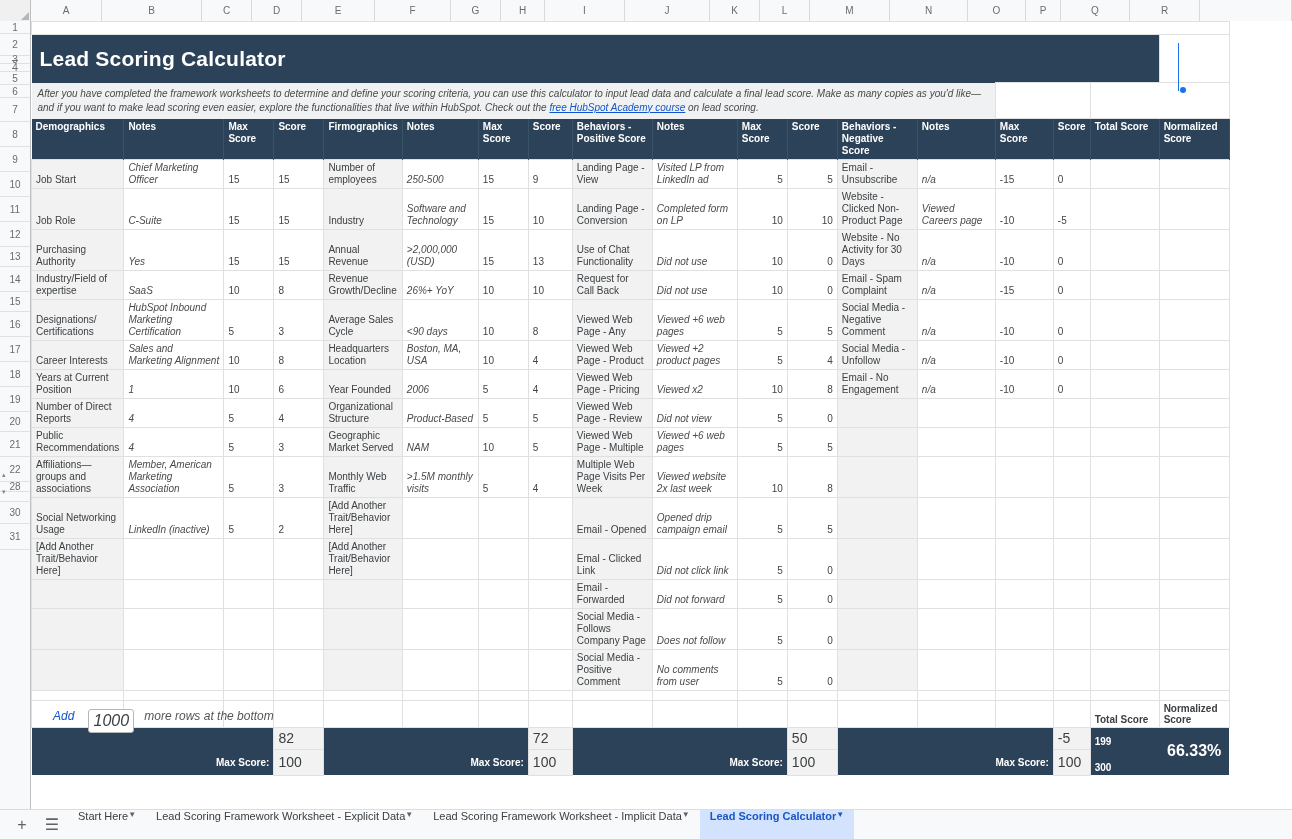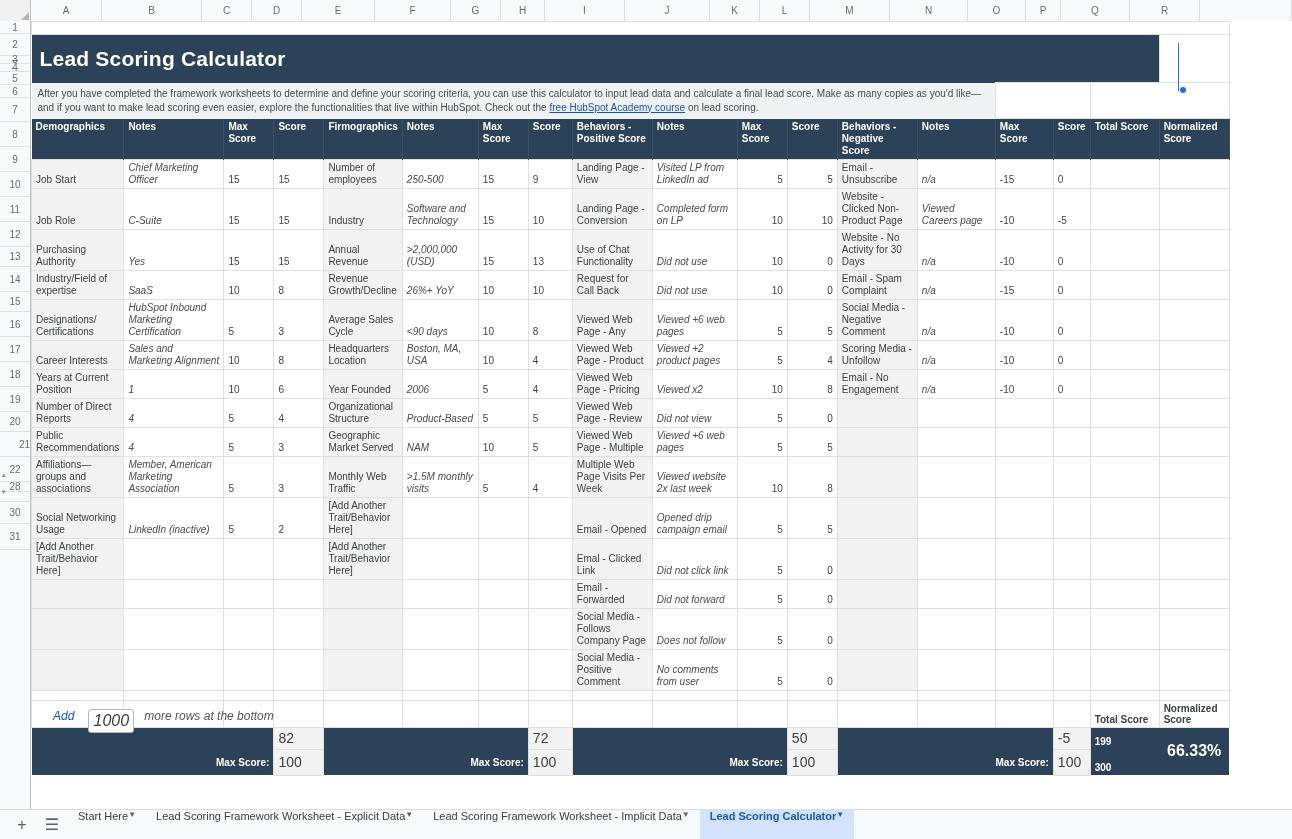--- a/index.html
+++ b/index.html
@@ -160,21 +160,21 @@
         <div class="rowhead" style="height: 25px; line-height: 25px;">11</div>
         <div class="rowhead" style="height: 25px; line-height: 25px;">12</div>
         <div class="rowhead" style="height: 20px; line-height: 20px;">13</div>
         <div class="rowhead" style="height: 25px; line-height: 25px;">14</div>
         <div class="rowhead" style="height: 20px; line-height: 20px;">15</div>
         <div class="rowhead" style="height: 25px; line-height: 25px;">16</div>
         <div class="rowhead" style="height: 25px; line-height: 25px;">17</div>
         <div class="rowhead" style="height: 25px; line-height: 25px;">18</div>
         <div class="rowhead" style="height: 25px; line-height: 25px;">19</div>
         <div class="rowhead" style="height: 20px; line-height: 20px;">20</div>
-        <div class="rowhead" style="height: 25px; line-height: 25px; text-align: right;">21</div>
+        <div class="rowhead" style="height: 25px; line-height: 25px;">21</div>
         <div class="rowhead" style="height: 25px; line-height: 25px;">22<span class="grp">▴</span></div>
         <div class="rowhead" style="height: 10px; line-height: 10px;">28<span class="grp">▾</span></div>
         <div class="rowhead" style="height: 10px; line-height: 10px; padding-left: 42px;">29</div>
         <div class="rowhead" style="height: 22px; line-height: 22px;">30</div>
         <div class="rowhead" style="height: 26px; line-height: 26px;">31</div>
       </div>
 
     <div class="sheet">
       <table class="sheetTbl" id="maintbl">
         <colgroup>
@@ -198,21 +198,21 @@
             <col style="width:70px">
         </colgroup>
         <tbody id="tbody">
             <tr style="height: 13px;">
               <td class="cell blank" colspan="18"></td>
             </tr>
             <tr style="height: 48px;">
               <td class="ttl-band" colspan="17">Lead Scoring Calculator</td>
               <td class="cell blank" colspan="1"></td>
             </tr>
-            <tr style="height: 26px;">
+            <tr style="height: 26px; font-style: italic;">
               <td class="instr" colspan="14"><span>After you have completed the framework worksheets to determine and define your scoring criteria, you can use this calculator to input lead data and calculate a final lead score. Make as many copies as you'd like—and if you want to make lead scoring even easier, explore the functionalities that live within HubSpot. Check out the </span><a href="#">free HubSpot Academy course</a><span> on lead scoring.</span></td>
               <td class="cell blank" colspan="2"></td>
               <td class="cell blank" colspan="2"></td>
             </tr>
             <tr style="height: 22px;">
               <td class="hdr">Demographics</td>
               <td class="hdr">Notes</td>
               <td class="hdr">Max Score</td>
               <td class="hdr">Score</td>
               <td class="hdr">Firmographics</td>
@@ -336,21 +336,21 @@
               <td class="cell num" colspan="1">10</td>
               <td class="cell num" colspan="1">8</td>
               <td class="cell shade" colspan="1">Headquarters Location</td>
               <td class="cell note" colspan="1">Boston, MA, USA</td>
               <td class="cell num" colspan="1">10</td>
               <td class="cell num" colspan="1">4</td>
               <td class="cell shade" colspan="1">Viewed Web Page - Product</td>
               <td class="cell note" colspan="1">Viewed +2 product pages</td>
               <td class="cell numR" colspan="1">5</td>
               <td class="cell numR" colspan="1">4</td>
-              <td class="cell shade" colspan="1">Scoring Media - Unfollow</td>
+              <td class="cell shade" colspan="1">Social Media - Unfollow</td>
               <td class="cell note" colspan="1">n/a</td>
               <td class="cell num" colspan="1">-10</td>
               <td class="cell num" colspan="1">0</td>
               <td class="cell blank" colspan="1"></td>
               <td class="cell blank" colspan="1"></td>
             </tr>
             <tr style="height: 20px;">
               <td class="cell shade" colspan="1">Years at Current Position</td>
               <td class="cell note" colspan="1">1</td>
               <td class="cell num" colspan="1">10</td>

